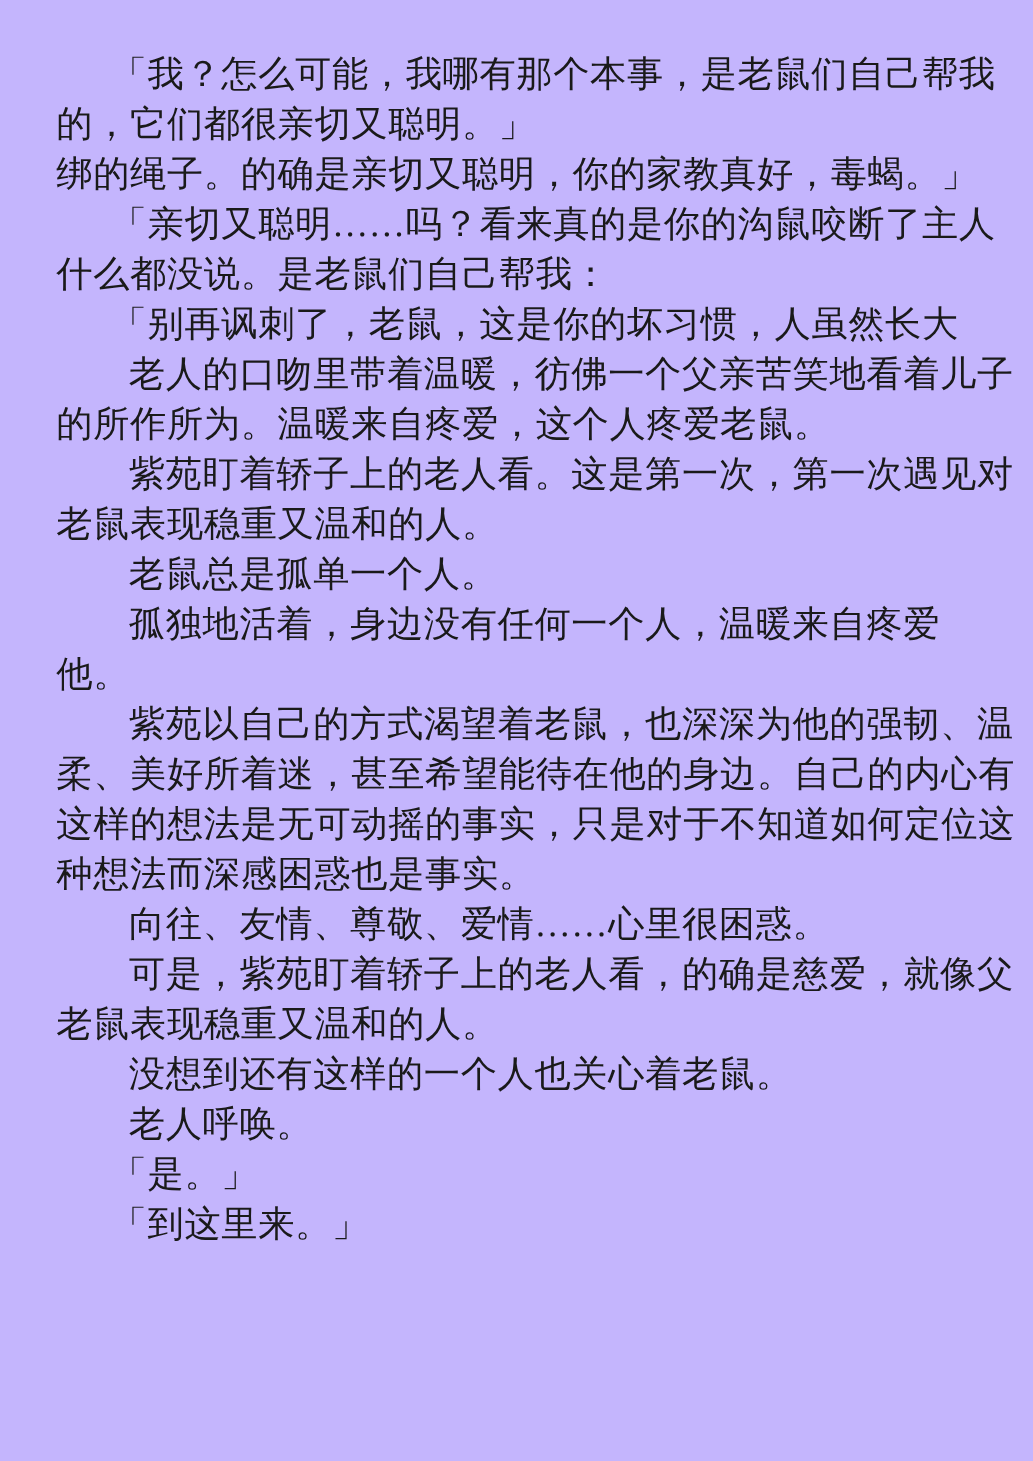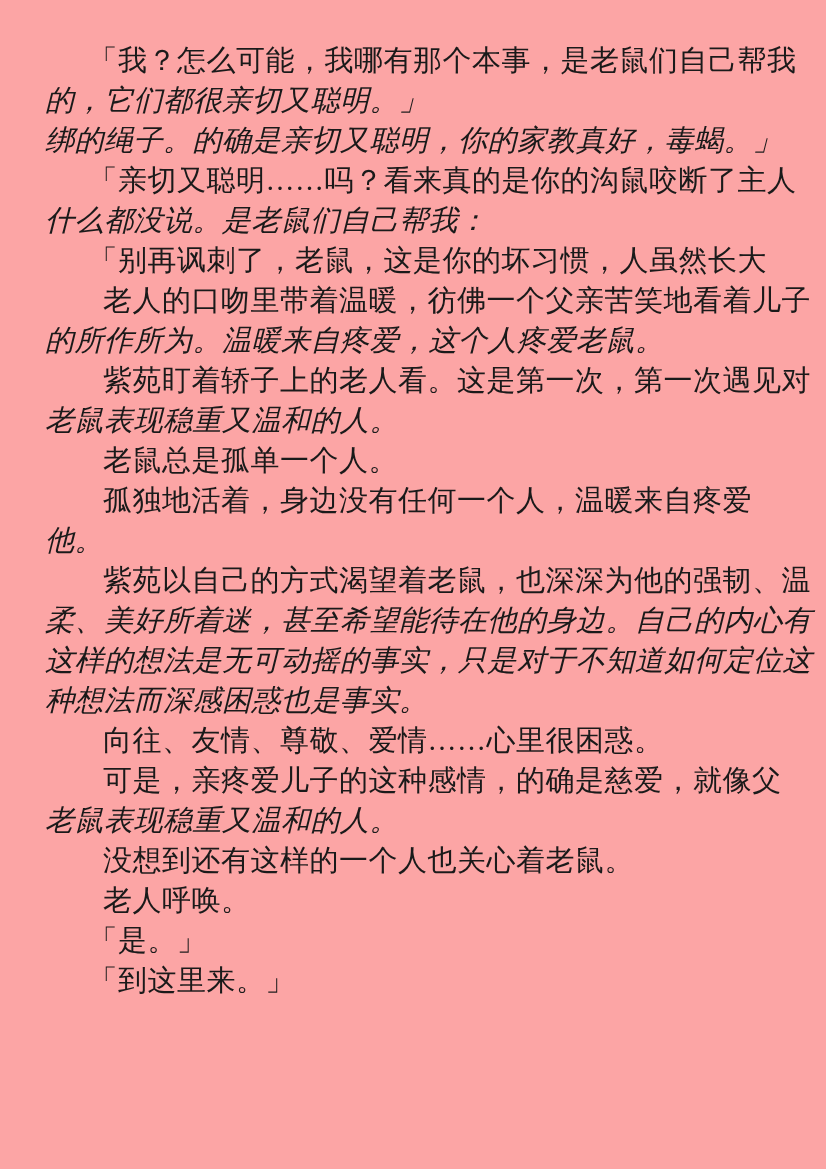--- a/index.html
+++ b/index.html
@@ -28,45 +28,45 @@
   .text-block p.line {
     margin: 0;
     padding: 0;
     white-space: nowrap;
   }
   
   .indent-normal { text-indent: 2em; }
   
   .indent-dialogue { text-indent: 1.5em; }
   
-  .indent-none { text-indent: 0; font-style: italic; }
+  .indent-none { text-indent: 0; }
 </style>
 </head>
 <body>
 
-<div class="page" style="background: #fca5a5;">
+<div class="page" style="background: #c4b5fd;">
   <div class="text-block" style="color: rgb(26, 26, 26);">
       <p class="line indent-dialogue">「我？怎么可能，我哪有那个本事，是老鼠们自己帮我</p>
       <p class="line indent-none">的，它们都很亲切又聪明。」</p>
       <p class="line indent-none">绑的绳子。的确是亲切又聪明，你的家教真好，毒蝎。」</p>
       <p class="line indent-dialogue">「亲切又聪明……吗？看来真的是你的沟鼠咬断了主人</p>
       <p class="line indent-none">什么都没说。是老鼠们自己帮我：</p>
       <p class="line indent-dialogue">「别再讽刺了，老鼠，这是你的坏习惯，人虽然长大</p>
       <p class="line indent-normal">老人的口吻里带着温暖，彷佛一个父亲苦笑地看着儿子</p>
       <p class="line indent-none">的所作所为。温暖来自疼爱，这个人疼爱老鼠。</p>
       <p class="line indent-normal">紫苑盯着轿子上的老人看。这是第一次，第一次遇见对</p>
       <p class="line indent-none">老鼠表现稳重又温和的人。</p>
       <p class="line indent-normal">老鼠总是孤单一个人。</p>
       <p class="line indent-normal">孤独地活着，身边没有任何一个人，温暖来自疼爱</p>
       <p class="line indent-none">他。</p>
       <p class="line indent-normal">紫苑以自己的方式渴望着老鼠，也深深为他的强韧、温</p>
       <p class="line indent-none">柔、美好所着迷，甚至希望能待在他的身边。自己的内心有</p>
       <p class="line indent-none">这样的想法是无可动摇的事实，只是对于不知道如何定位这</p>
       <p class="line indent-none">种想法而深感困惑也是事实。</p>
       <p class="line indent-normal">向往、友情、尊敬、爱情……心里很困惑。</p>
-      <p class="line indent-normal">可是，亲疼爱儿子的这种感情，的确是慈爱，就像父</p>
+      <p class="line indent-normal">可是，紫苑盯着轿子上的老人看，的确是慈爱，就像父</p>
       <p class="line indent-none">老鼠表现稳重又温和的人。</p>
       <p class="line indent-normal">没想到还有这样的一个人也关心着老鼠。</p>
       <p class="line indent-normal">老人呼唤。</p>
       <p class="line indent-dialogue">「是。」</p>
       <p class="line indent-dialogue">「到这里来。」</p>
     </div>
 </div>
 
 </body></html>

